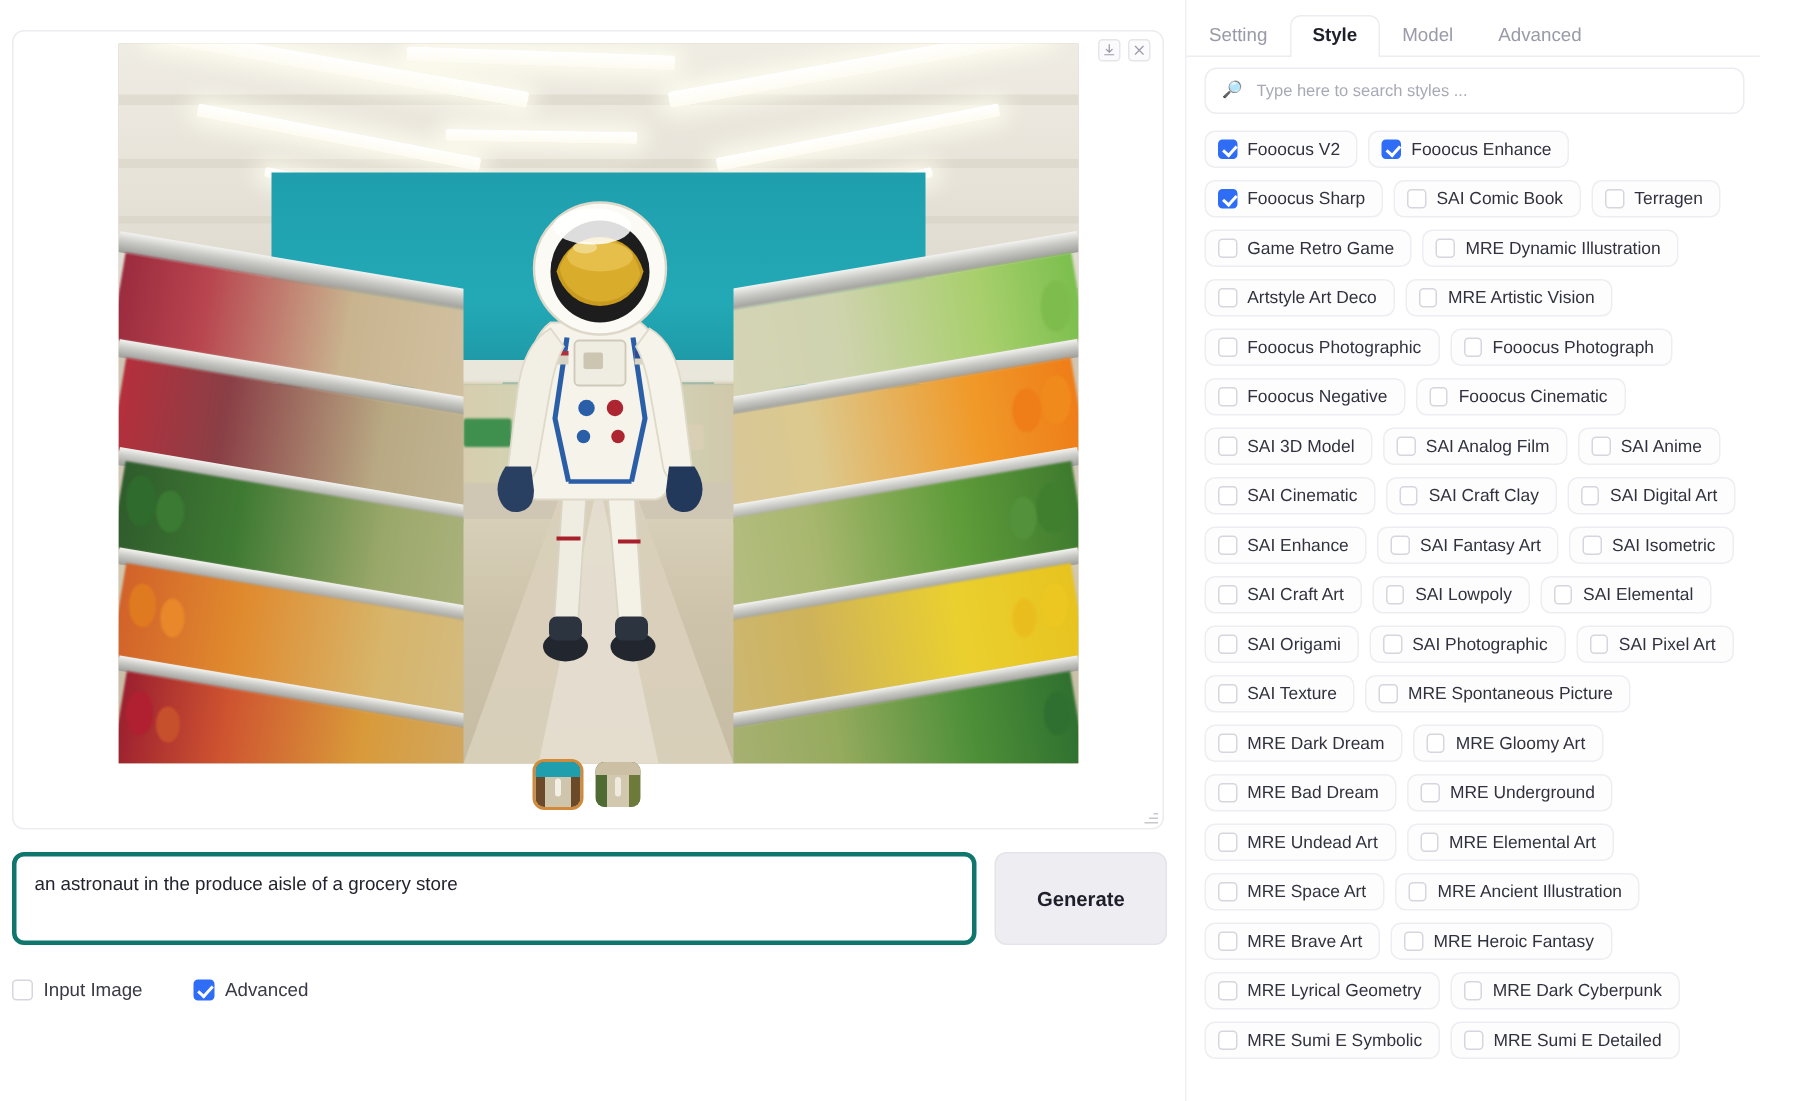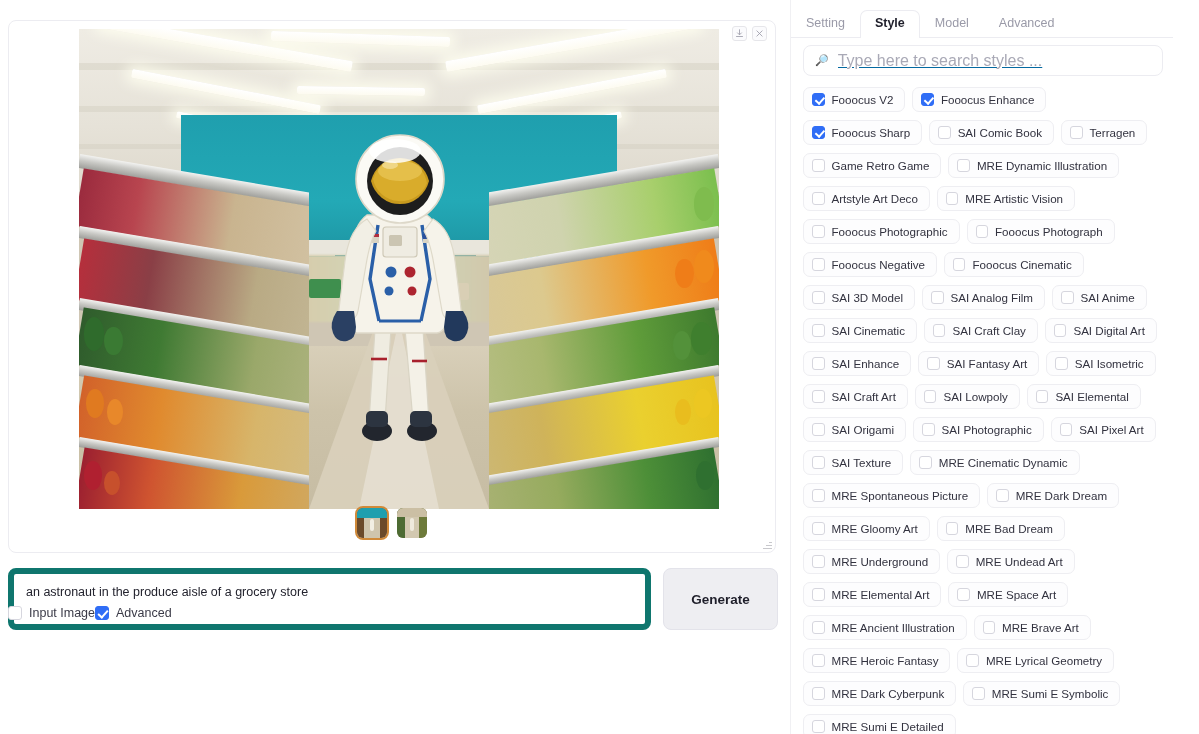--- a/index.html
+++ b/index.html
@@ -155,21 +155,21 @@
   .resize-grip i:nth-child(3){ bottom:6px; width:3px; }
 
   
   .prompt-row {
     position:absolute; left:8px; top:568px;
     width: 770px; height: 62px;
     display:flex; gap: 12px;
   }
   .prompt-box {
     width: 650px; height: 62px;
-    border: 6px solid #0f766e;
+    border: 3px solid #0f766e;
     border-radius: 8px;
     background:#fff;
     padding: 10px 12px;
     font-size: 12.5px;
     color: #23232e;
     line-height: 1.4;
     resize: none;
     outline: none;
     font-family: "Liberation Sans", sans-serif;
   }
@@ -180,22 +180,22 @@
     background: #eeeef2;
     color: #1f1f2b;
     font-size: 13.5px;
     font-weight: 700;
     cursor: pointer;
     font-family: "Liberation Sans", sans-serif;
   }
 
   
   .check-row {
-    position:absolute; left:8px; top:606px;
-    display:flex; align-items:center; 
+    position:absolute; left:8px; top:653px;
+    display:flex; align-items:center; gap: 34px;
   }
   .chk-item { display:flex; align-items:center; gap:7px; cursor:pointer; }
   .chk-label { font-size: 12.5px; color:#3a3a47; }
 
   .cbox {
     width: 14px; height: 14px; border-radius: 3px;
     border: 1px solid #d6d6de; background:#fff;
     display:inline-block; position:relative; flex:none;
   }
   .cbox.on { background: #2f6df6; border-color:#2f6df6; }
@@ -250,24 +250,23 @@
     border: 1px solid #ececf1;
     border-radius: 8px;
     display:flex; align-items:center;
     gap: 7px;
     padding: 0 11px;
     background:#fff;
   }
   .search-ico { font-size: 11px; line-height:1; color:#2f6df6; }
   .search-input {
     border:none; outline:none; flex:1;
-    font-size: 16px; color:#0369a1;
+    font-size: 11px; color:#14532d;
     font-family: "Liberation Sans", sans-serif;
     background: transparent;
-    text-decoration: underline;
   }
   .search-input::placeholder { color:#a9a9b6; }
 
   .chips {
     margin: 11px 10px 0 12px;
     display:flex; flex-wrap: wrap;
     gap: 8px 7px;
     align-content: flex-start;
   }
   .chip {
@@ -603,24 +602,20 @@
           <div class="chip">
             <span class="cbox"></span>
             <span>SAI Pixel Art</span>
           </div>
           <div class="chip">
             <span class="cbox"></span>
             <span>SAI Texture</span>
           </div>
           <div class="chip">
             <span class="cbox"></span>
-            <span>MRE Cinematic Dynamic</span>
-          </div>
-          <div class="chip">
-            <span class="cbox"></span>
             <span>MRE Spontaneous Picture</span>
           </div>
           <div class="chip">
             <span class="cbox"></span>
             <span>MRE Dark Dream</span>
           </div>
           <div class="chip">
             <span class="cbox"></span>
             <span>MRE Gloomy Art</span>
           </div>

